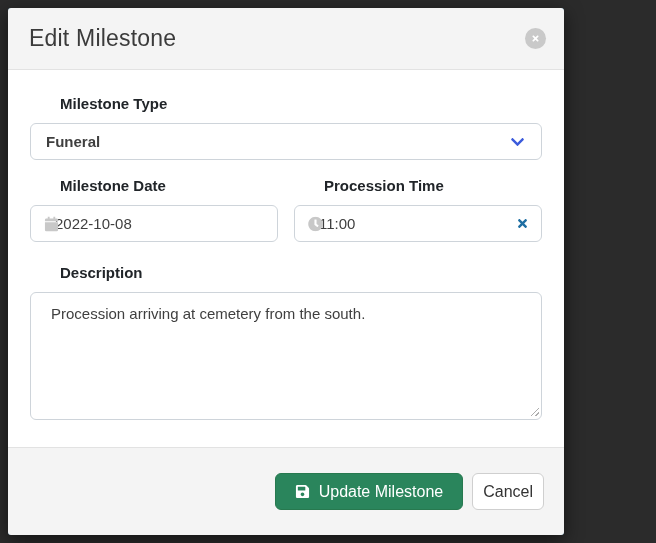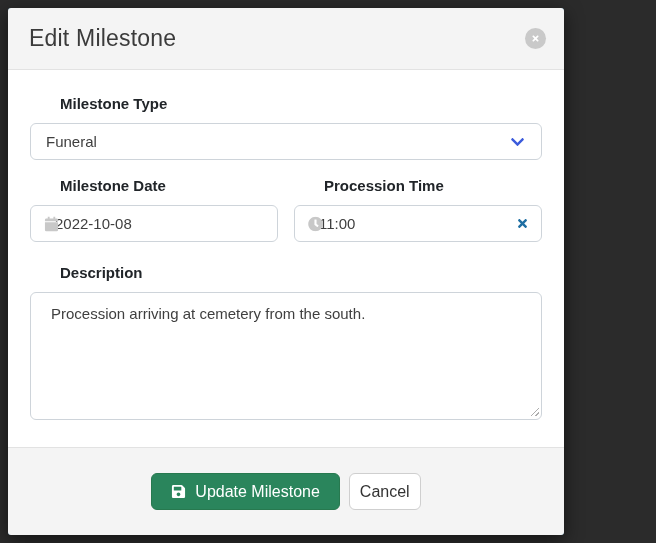--- a/index.html
+++ b/index.html
@@ -59,20 +59,21 @@
   }
   .select-box {
     position: relative;
     height: 37px;
     border: 1px solid #ced4da;
     border-radius: 6px;
     background: #ffffff;
     display: flex; align-items: center;
     padding: 0 36px 0 15px;
     cursor: pointer;
+    font-weight: bold;
   }
   .select-value { font-size: 15px; color: #3f3f3f; }
   .select-box .chev {
     position: absolute; right: 16px; top: 50%;
     transform: translateY(-50%);
     width: 15px; height: 15px;
     display: flex; align-items: center; justify-content: center;
   }
   .two-col {
     display: grid;
@@ -130,21 +131,21 @@
     width: 11px; height: 11px;
     background: repeating-linear-gradient(-45deg,
       transparent, transparent 2px, #adadad 2px, #adadad 3px);
     clip-path: polygon(100% 0, 100% 100%, 0 100%);
     cursor: nwse-resize;
   }
   .modal-footer {
     flex: 0 0 88px;
     background: #f4f4f4;
     border-top: 1px solid #e2e2e2;
-    display: flex; align-items: center; justify-content: center;
+    display: flex; align-items: center; justify-content: flex-end;
     gap: 9px;
     padding: 0 20px;
   }
   .btn {
     height: 37px;
     border-radius: 6px;
     font-family: "Liberation Sans", sans-serif;
     font-size: 16px;
     cursor: pointer;
     display: inline-flex; align-items: center; justify-content: center;

